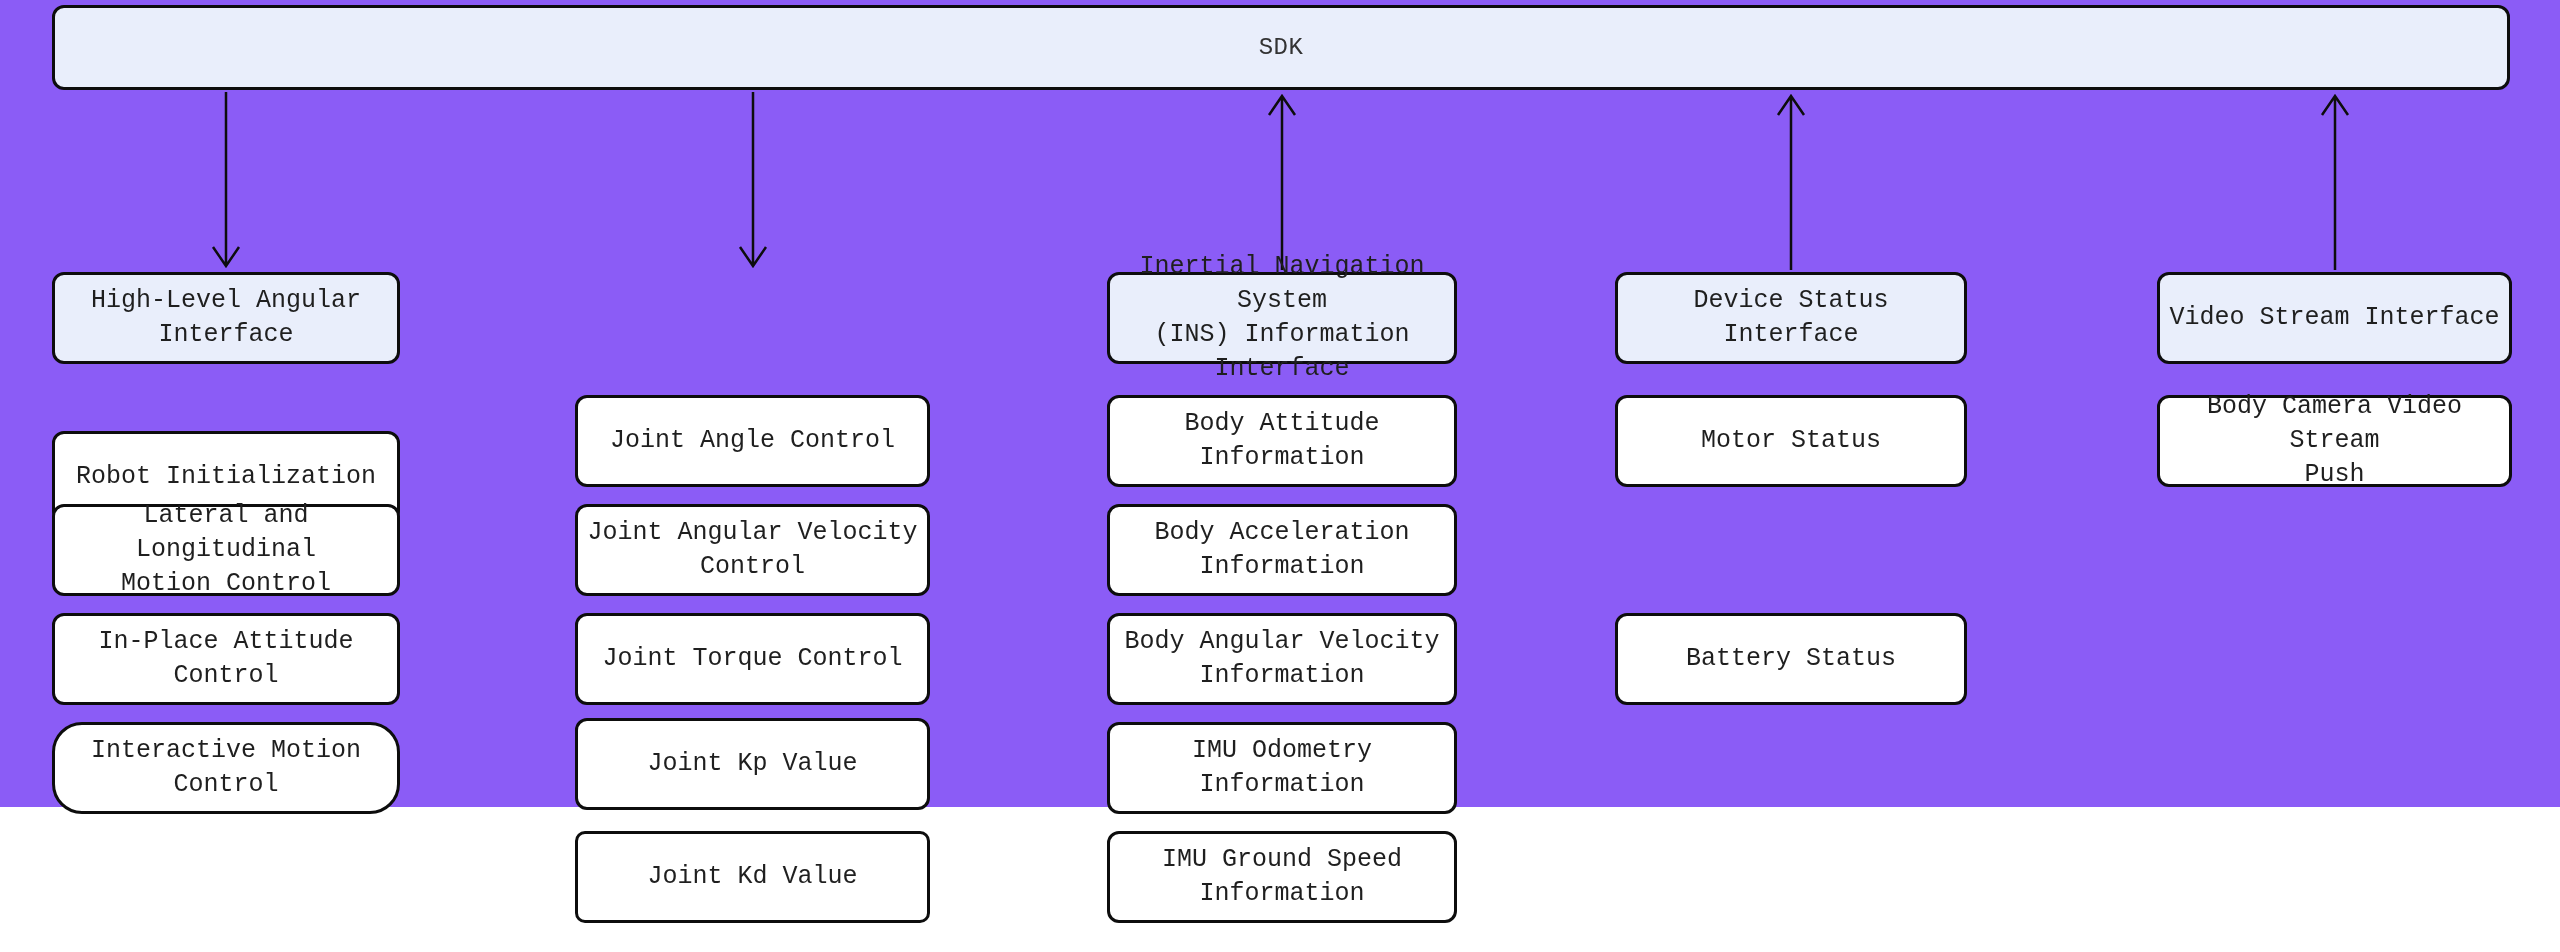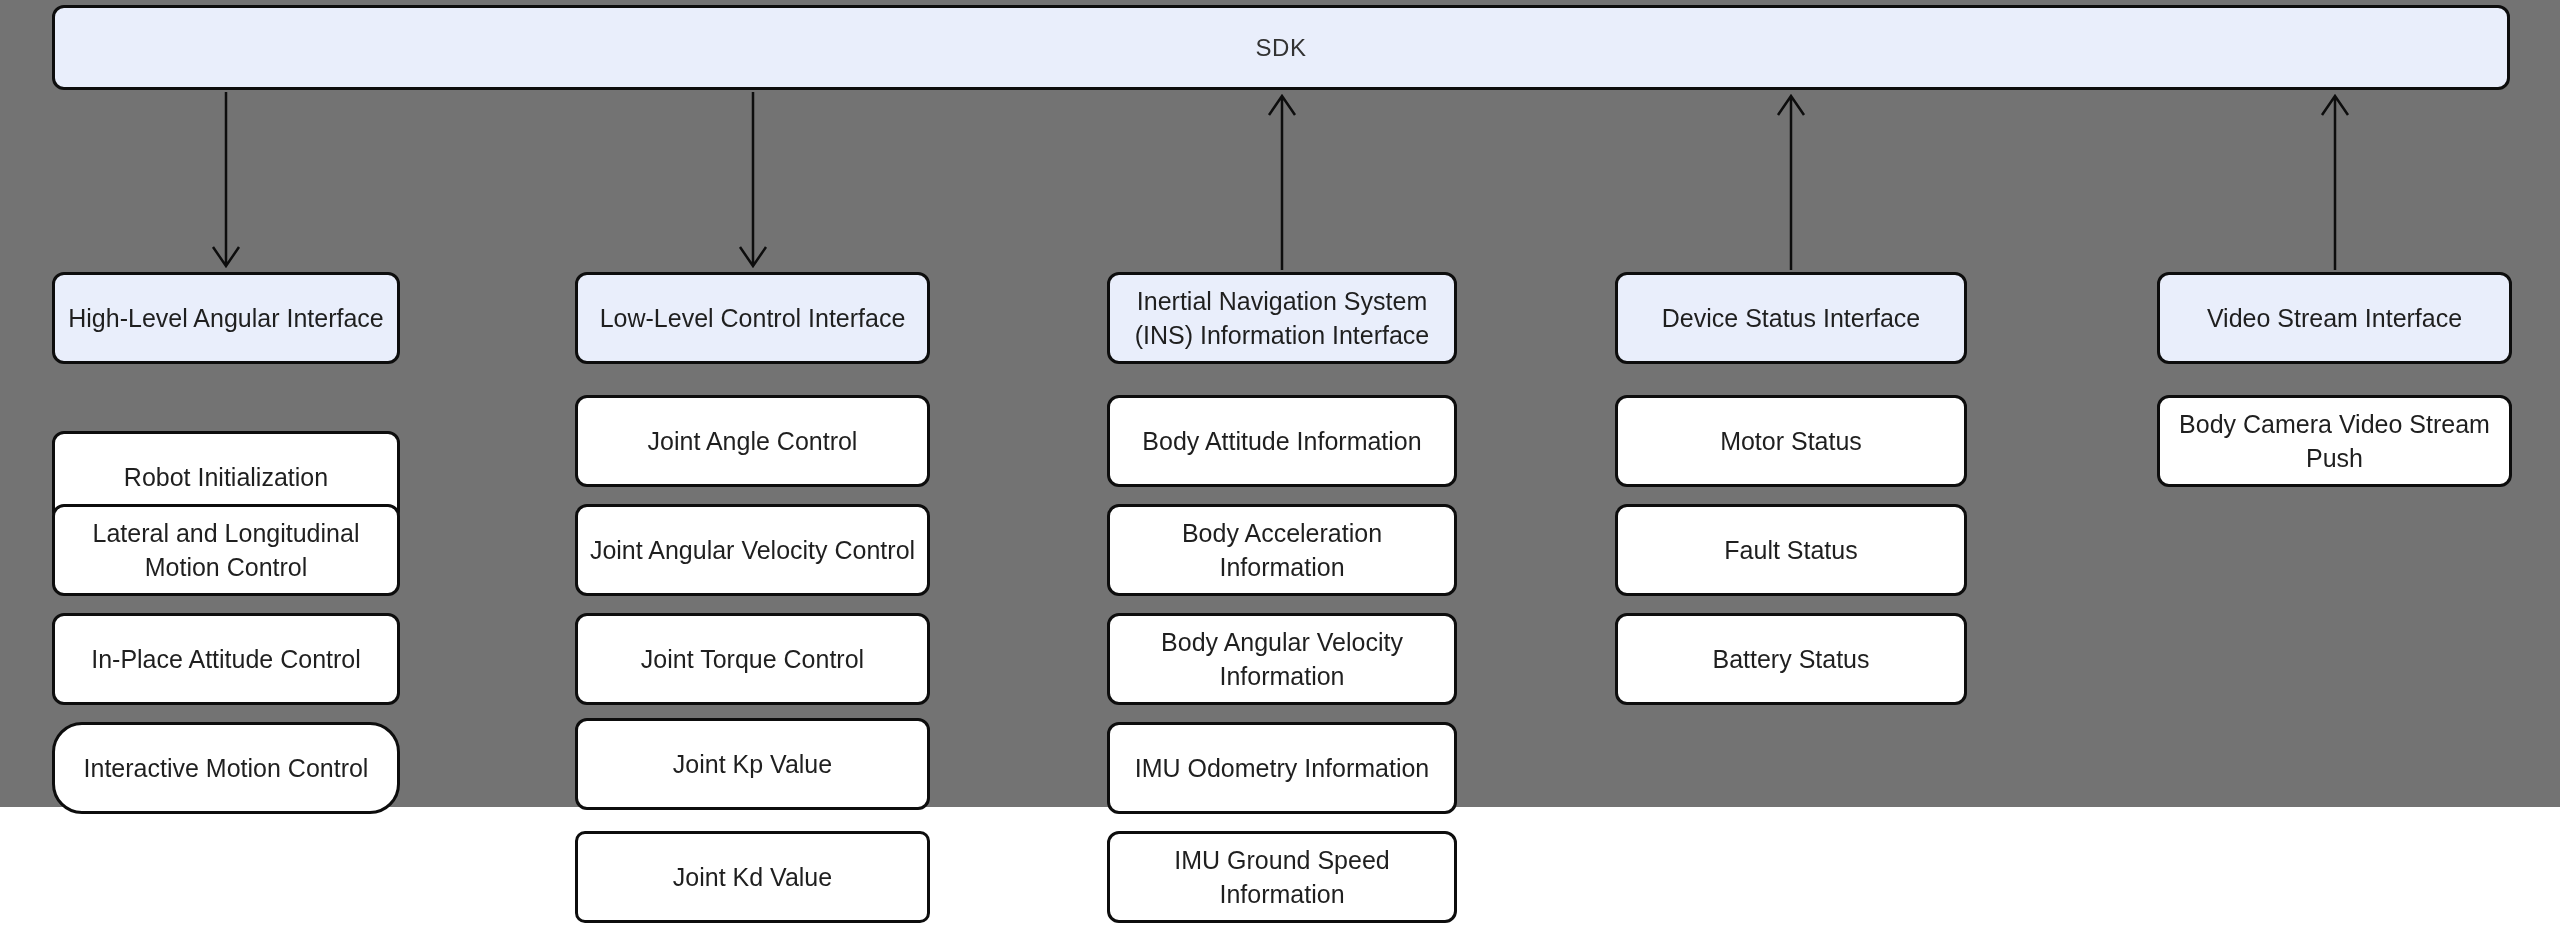--- a/index.html
+++ b/index.html
@@ -8,21 +8,22 @@
     width: 2560px;
     height: 952px;
     background: #ffffff;
     overflow: hidden;
     font-family: "Liberation Sans", "DejaVu Sans", sans-serif;
   }
   .canvas {
     position: relative;
     width: 2560px;
     height: 807px;
-    background: #737373;
+    background: #8b5cf6;
+    font-family: Liberation Mono, monospace;
   }
   .sdk-bar {
     position: absolute;
     left: 52px;
     top: 5px;
     width: 2458px;
     height: 85px;
     box-sizing: border-box;
     background: #e9eefb;
     border: 3px solid #0d0d0d;
@@ -103,23 +104,20 @@
         </div>
         <div class="node item-node" style="top: 722px; border-radius: 30px;">
           <span class="node-label">Interactive Motion Control</span>
         </div>
       </div>
 
   <div class="column" style="left: 575px; width: 355px;">
     <svg class="arrow" viewBox="0 0 40 182" style="left: 157.5px;">
       <path fill="none" stroke="#0d0d0d" stroke-width="2.5" d="M20 2 L20 176 M7 157 L20 176 L33 157"></path>
     </svg>
-    <div class="node header-node">
-      <span class="node-label">Low-Level Control Interface</span>
-    </div>
   <div class="node item-node" style="top: 395px;">
           <span class="node-label">Joint Angle Control</span>
         </div>
         <div class="node item-node" style="top: 504px;">
           <span class="node-label">Joint Angular Velocity Control</span>
         </div>
         <div class="node item-node" style="top: 613px;">
           <span class="node-label">Joint Torque Control</span>
         </div>
         <div class="node item-node" style="top: 718px; text-align: center;">
@@ -161,23 +159,20 @@
   <div class="column" style="left: 1615px; width: 352px;">
     <svg class="arrow" viewBox="0 0 40 182" style="left: 156px;">
       <path fill="none" stroke="#0d0d0d" stroke-width="2.5" d="M20 180 L20 6 M7 25 L20 6 L33 25"></path>
     </svg>
     <div class="node header-node">
       <span class="node-label">Device Status Interface</span>
     </div>
   <div class="node item-node" style="top: 395px;">
           <span class="node-label">Motor Status</span>
         </div>
-        <div class="node item-node" style="top: 504px;">
-          <span class="node-label">Fault Status</span>
-        </div>
         <div class="node item-node" style="top: 613px;">
           <span class="node-label">Battery Status</span>
         </div>
       </div>
 
   <div class="column" style="left: 2157px; width: 355px;">
     <svg class="arrow" viewBox="0 0 40 182" style="left: 157.5px;">
       <path fill="none" stroke="#0d0d0d" stroke-width="2.5" d="M20 180 L20 6 M7 25 L20 6 L33 25"></path>
     </svg>
     <div class="node header-node">

